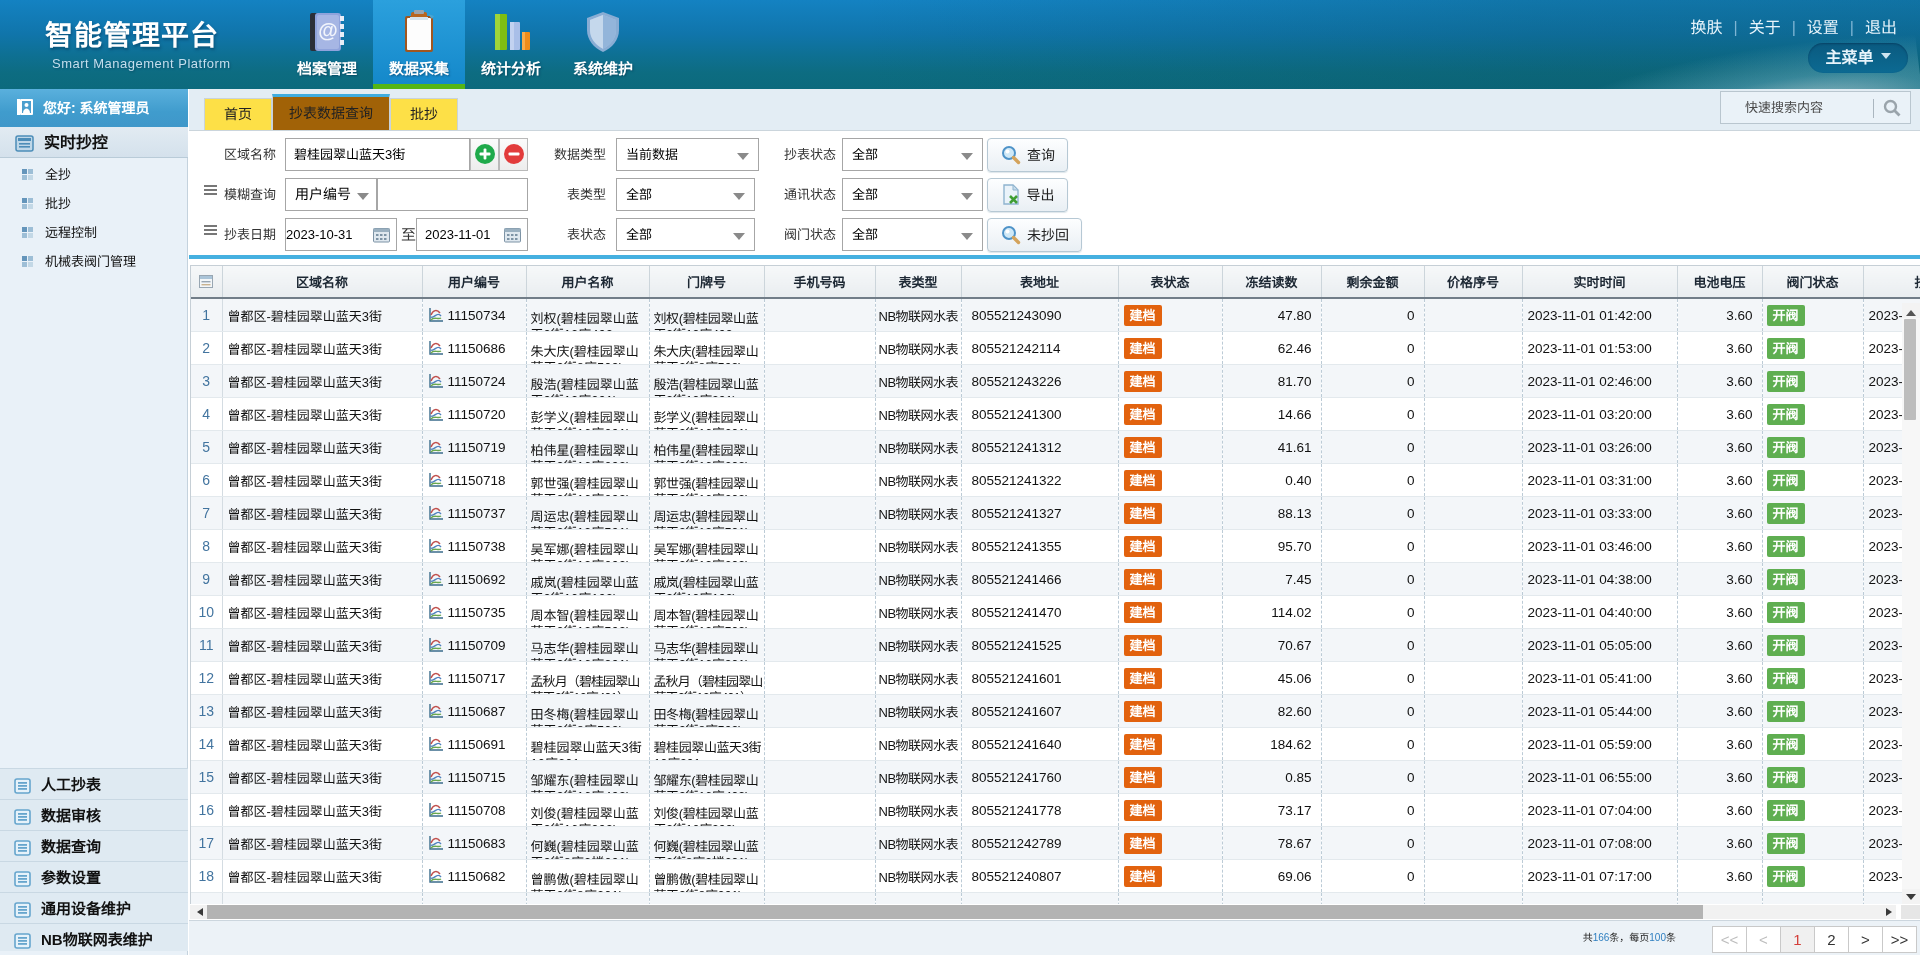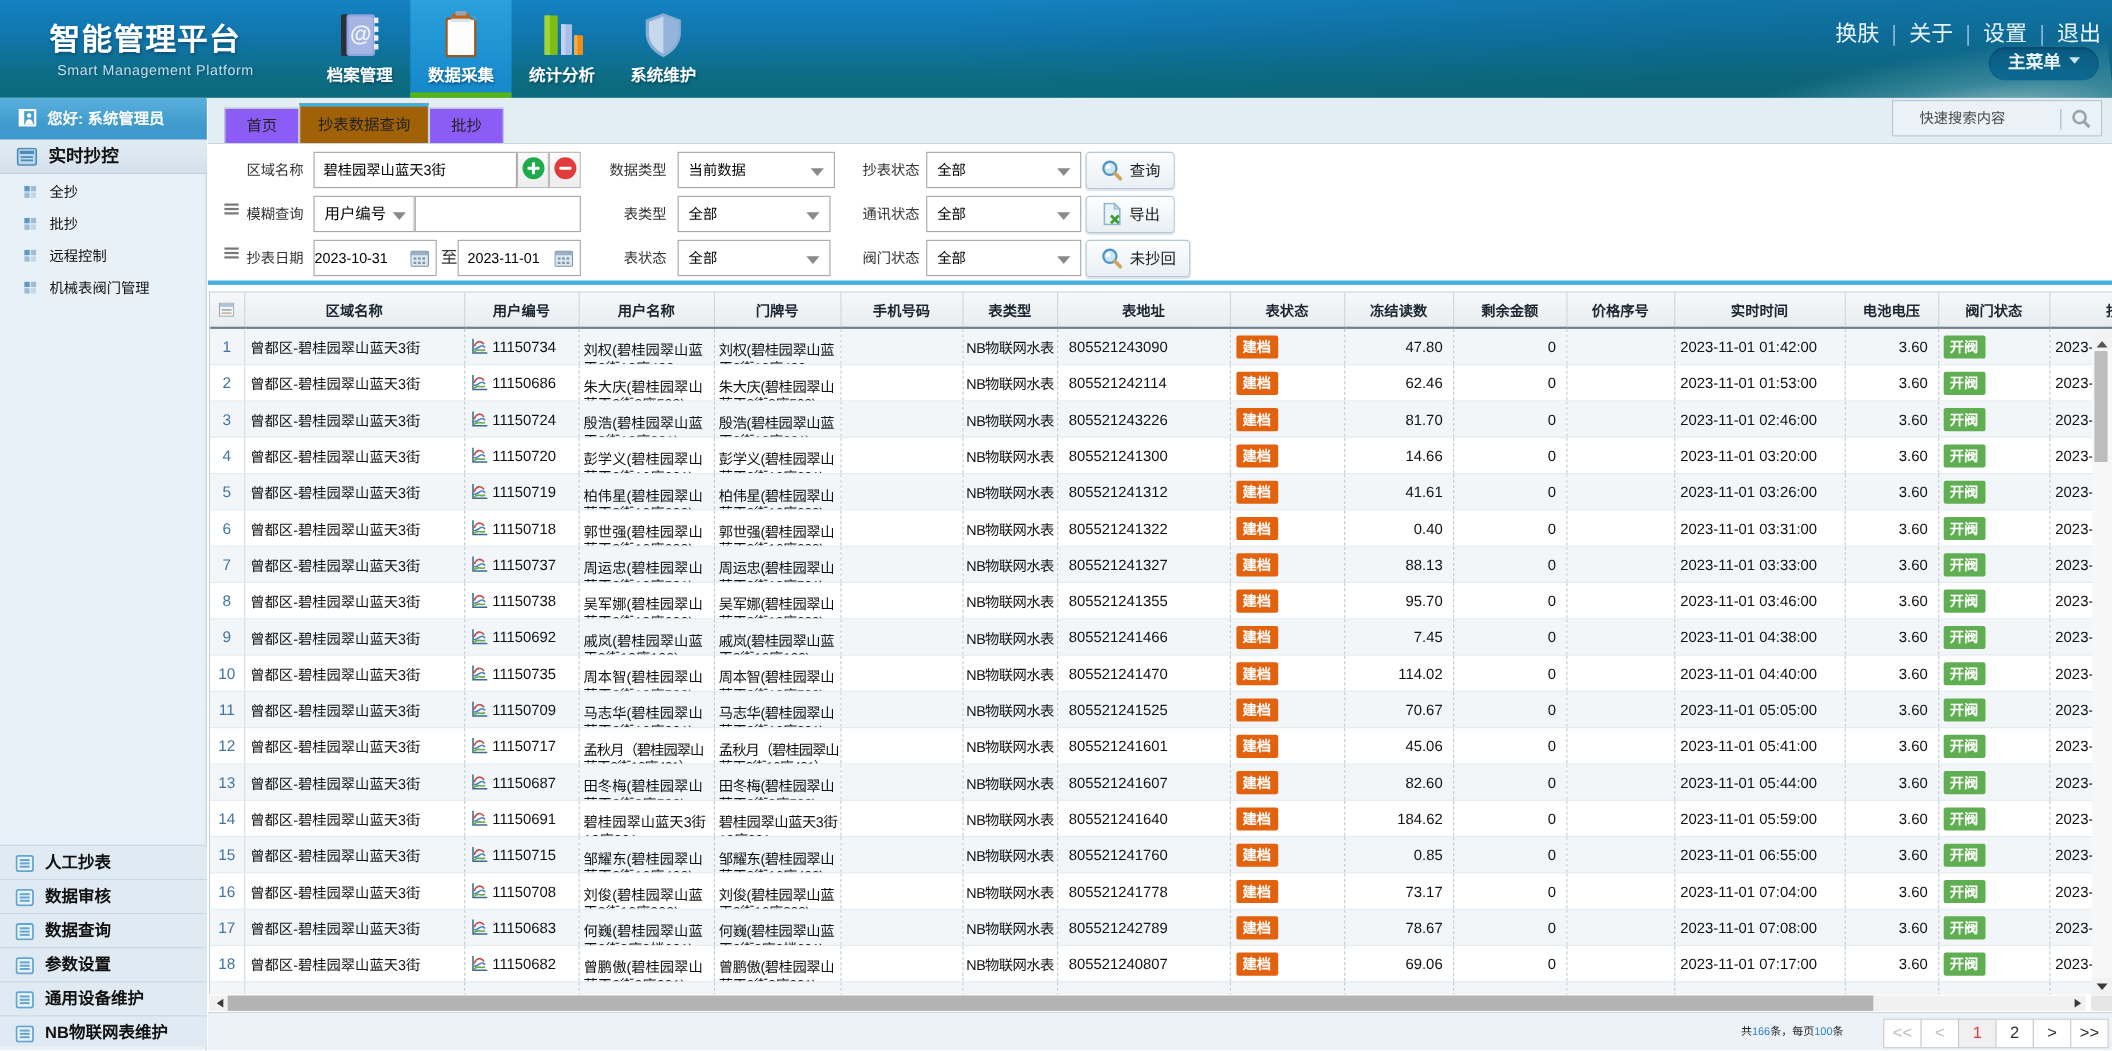--- a/index.html
+++ b/index.html
@@ -7,38 +7,38 @@
 
 #hdr{position:absolute;left:0;top:0;width:1920px;height:89px;background:linear-gradient(180deg,#1482c2 0%,#1075ab 38%,#0e7093 62%,#0d6c81 82%,#0c6a7d 100%);overflow:hidden}
 #hdr .flare{position:absolute;left:1490px;top:48px;width:430px;height:80px;background:radial-gradient(ellipse at 72% 88%,rgba(255,255,255,.6) 0%,rgba(170,225,245,.28) 30%,rgba(120,200,235,0) 64%);transform:rotate(-7deg)}
 #logo{position:absolute;left:45px;top:19px;color:#fff;font-size:28px;line-height:34px;font-weight:bold;letter-spacing:1px;text-shadow:1px 2px 3px rgba(0,40,70,.45)}
 #logosub{position:absolute;left:52px;top:56px;color:#c4deed;font-size:13px;letter-spacing:.5px;text-shadow:1px 1px 2px rgba(0,40,70,.4)}
 .nav{position:absolute;top:0;height:89px;width:92px;text-align:center;color:#fff}
 .nav .t{position:absolute;bottom:11px;width:100%;font-size:15px;font-weight:bold;text-shadow:1px 1px 2px rgba(0,40,70,.5)}
 .nav svg{position:absolute;top:10px;left:50%;margin-left:-21px}
 .nav.on{background:linear-gradient(180deg,#2ba0dd 0%,#1387c9 100%)}
 .nav.on:after{content:"";position:absolute;left:0;bottom:0;width:100%;height:5px;background:#55b514}
-#toplinks{position:absolute;right:10px;top:14px;color:#e8f4fb;font-size:20px}
+#toplinks{position:absolute;right:23px;top:14px;color:#e8f4fb;font-size:16px}
 #toplinks span{margin:0 8px}
 #toplinks b{font-weight:normal;color:#7fb6d4;margin:0 3px}
 #mainmenu{position:absolute;left:1808px;top:43px;width:100px;height:30px;border-radius:15px;background:linear-gradient(180deg,#0a5a80,#0c6a92);color:#e8f4fb;font-size:16px;font-weight:bold;text-align:center;line-height:29px;box-shadow:0 1px 2px rgba(0,30,60,.4) inset}
 #mainmenu i{display:inline-block;width:0;height:0;border:5px solid transparent;border-top:6px solid #cde4f0;vertical-align:-1px;margin-left:7px}
 
 #side{position:absolute;left:0;top:89px;width:188px;height:866px;background:#e9f1f8;border-right:1px solid #c4d2dd}
 #userbar{position:absolute;left:0;top:0;width:188px;height:38px;background:linear-gradient(180deg,#5ab0dd 0%,#409ccd 60%,#3f97c9 100%);color:#fff;font-weight:bold;font-size:14px;line-height:38px}
 #userbar svg{vertical-align:-3px;margin:0 9px 0 16px}
 .m1{position:absolute;left:0;width:188px;height:31px;background:linear-gradient(180deg,#e2ebf2,#d4e1ec);border-bottom:1px solid #b9cbd8;font-size:16px;font-weight:bold;color:#111;line-height:31px}
 .m1 svg{vertical-align:-4px;margin:0 10px 0 15px}
 .m2{position:absolute;left:0;width:188px;height:29px;font-size:13px;color:#111;line-height:29px}
 .m2 svg{margin:0 12px 0 22px;vertical-align:-1px}
 .m3{position:absolute;left:0;width:188px;height:31px;background:#dfeaf2;border-top:1px solid #c9d8e3;font-size:15px;font-weight:bold;color:#111;line-height:31px}
 .m3 svg{vertical-align:-4px;margin:0 10px 0 14px}
 
 #tabbar{position:absolute;left:189px;top:89px;width:1731px;height:42px;background:#e3edf4;border-bottom:1px solid #cbd5dc}
-.tab{position:absolute;bottom:0;height:32px;background:#8b5cf6;border:1px solid #c9d3da;border-bottom:none;text-align:center;font-size:14px;color:#222;line-height:31px}
+.tab{position:absolute;bottom:0;height:32px;background:#fde047;border:1px solid #c9d3da;border-bottom:none;text-align:center;font-size:14px;color:#222;line-height:31px}
 .tab.on{height:36px;background:#a16207;border-top:3px solid #3fade0;line-height:33px}
 #srch{position:absolute;left:1720px;top:91px;width:191px;height:33px;background:#eaf2f8;border:1px solid #b9c6cf;font-size:13px;color:#4a4a4a;line-height:31px}
 #srch .ph{margin-left:24px}
 #srch .sep{position:absolute;right:36px;top:7px;width:1px;height:19px;background:#aab6bf}
 #srch svg{position:absolute;right:8px;top:6px}
 #formarea{position:absolute;left:189px;top:131px;width:1731px;height:124px;background:#fff}
 .lbl{position:absolute;text-align:right;font-size:13px;color:#333;line-height:33px}
 .inp{position:absolute;background:#fff;border:1px solid #a6a6a6;height:33px;font-size:13px;color:#000;line-height:31px}
 .sel{position:absolute;background:#fff;border:1px solid #a6a6a6;height:33px;font-size:13px;color:#000;line-height:31px}
 .sel i{position:absolute;right:9px;top:14px;width:0;height:0;border:6px solid transparent;border-top:7px solid #8a8a8a}

